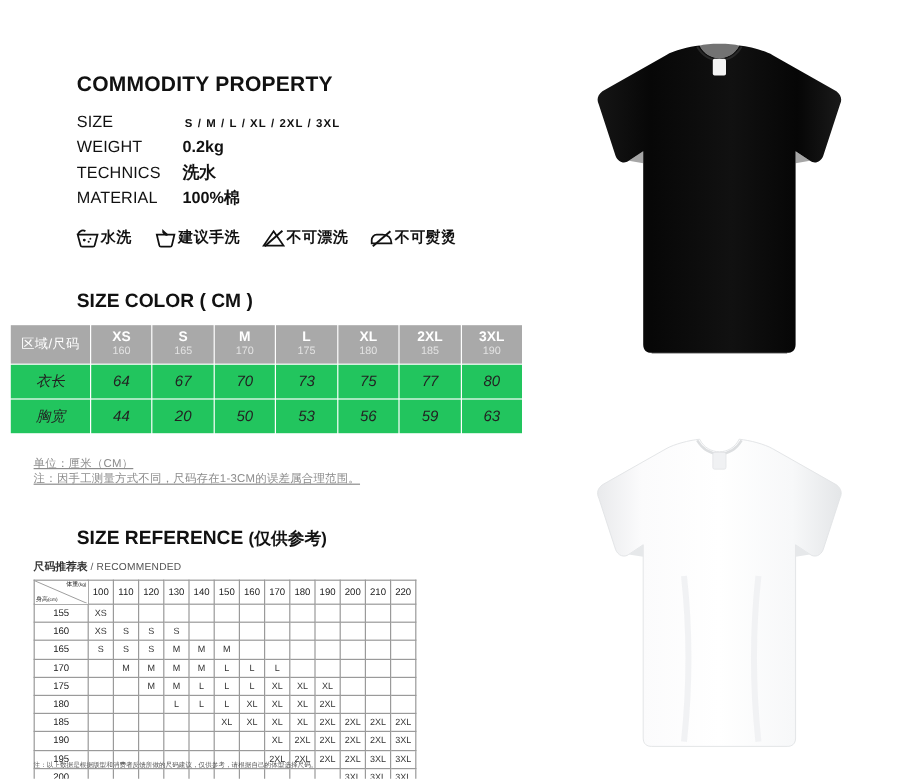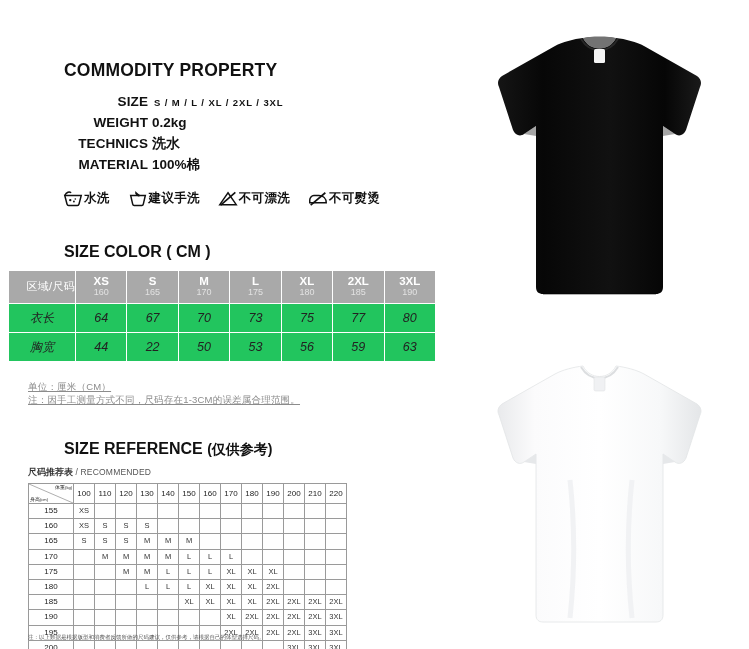--- a/index.html
+++ b/index.html
@@ -22,23 +22,22 @@
   }
   #commodity-title{
     position:absolute;left:64px;top:60px;
     font-size:17.5px;letter-spacing:.2px;
   }
 
   
   .prop-list{position:absolute;left:64px;top:94px;width:330px;}
   .prop-row{display:flex;align-items:baseline;height:20.5px;}
   .prop-key{
-    width:84px;font-size:13.5px;font-weight:bold;color:#111;
+    width:84px;font-size:13.5px;font-weight:normal;color:#111;
     letter-spacing:.1px;
-    text-align:right;
   }
   .prop-val{font-size:13px;color:#111;}
   .prop-val.tiny{font-size:9.5px;font-weight:bold;letter-spacing:.9px;padding-left:6px;}
   .prop-val.cn{font-size:14px;font-weight:bold;padding-left:4px;}
   .prop-val.num{font-size:13.5px;font-weight:bold;padding-left:4px;}
 
   
   .care-row{
     position:absolute;left:62px;top:190px;
     display:flex;align-items:center;gap:17px;
@@ -173,21 +172,21 @@
           <span class="txt">不可熨烫</span>
         </div>
       </div>
 
     <div class="sec-title" id="size-chart-title">SIZE COLOR ( CM )</div>
 
     <div class="chart-wrap">
       <table class="size-chart">
         <thead>
           <tr id="chart-head-row">
-              <th class="corner" style="width: 66px; text-align: right;">区域/尺码</th>
+              <th class="corner" style="width: 66px;">区域/尺码</th>
               <th>
                 <span class="sz">XS</span>
                 <span class="ht">160</span>
               </th>
               <th>
                 <span class="sz">S</span>
                 <span class="ht">165</span>
               </th>
               <th>
                 <span class="sz">M</span>
@@ -218,21 +217,21 @@
               <td>67</td>
               <td>70</td>
               <td>73</td>
               <td>75</td>
               <td>77</td>
               <td>80</td>
             </tr>
             <tr>
               <td class="rowlab" style="width: 66px;">胸宽</td>
               <td>44</td>
-              <td>22</td>
+              <td>20</td>
               <td>50</td>
               <td>53</td>
               <td>56</td>
               <td>59</td>
               <td>63</td>
             </tr>
           </tbody>
       </table>
     </div>
 

